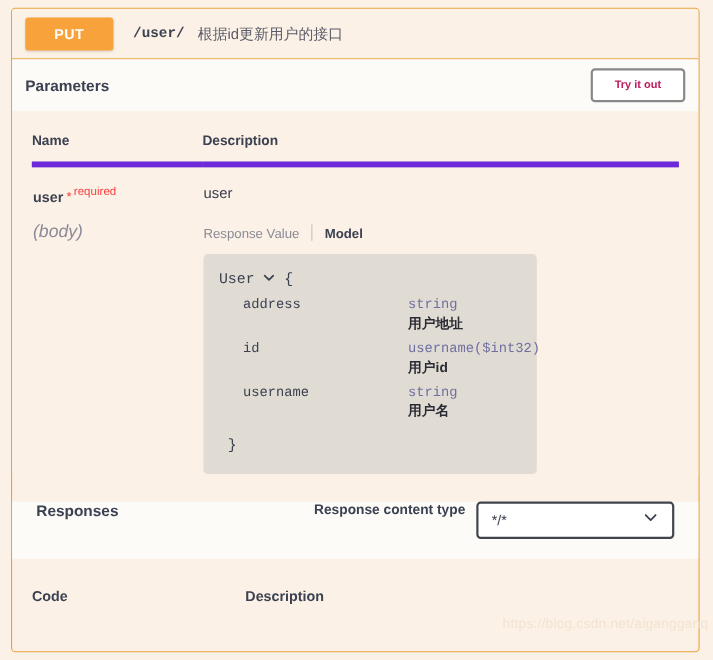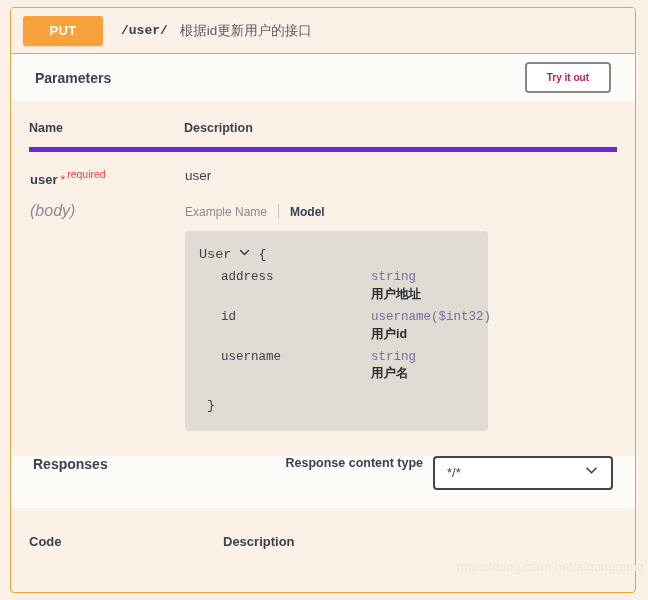--- a/index.html
+++ b/index.html
@@ -67,21 +67,21 @@
     color: #5c5c68;
     font-family: "Liberation Sans", sans-serif;
   }
 
   
   .section-bar {
     background: #fcfbf8;
     height: 47px;
     display: flex;
     align-items: center;
-    padding: 0 24px;
+    padding: 0 12px;
     box-sizing: border-box;
     position: relative;
   }
   .section-title {
     font-size: 14px;
     font-weight: bold;
     color: #3b4151;
     flex: 1;
   }
   .try-out-btn {
@@ -323,21 +323,21 @@
           <td>
             <div>
               <span class="param-name">user</span><span class="param-star">*</span><span class="param-required">required</span>
             </div>
             <div class="param-in">(body)</div>
           </td>
           <td>
             <div class="param-desc">user</div>
 
             <div class="model-tabs">
-              <span class="tab-example">Example Name</span>
+              <span class="tab-example">Response Value</span>
               <span class="tab-divider"></span>
               <span class="tab-model">Model</span>
             </div>
 
             <div class="model-box">
               <div class="model-title-row">
                 <span class="model-name">User</span>
                 <span class="chevron">
                   <svg width="13" height="13" viewBox="0 0 20 20" aria-hidden="true">
                     <path d="M4 7 L10 13 L16 7" fill="none" stroke="#3b4151" stroke-width="2.4" stroke-linecap="round" stroke-linejoin="round"></path>

